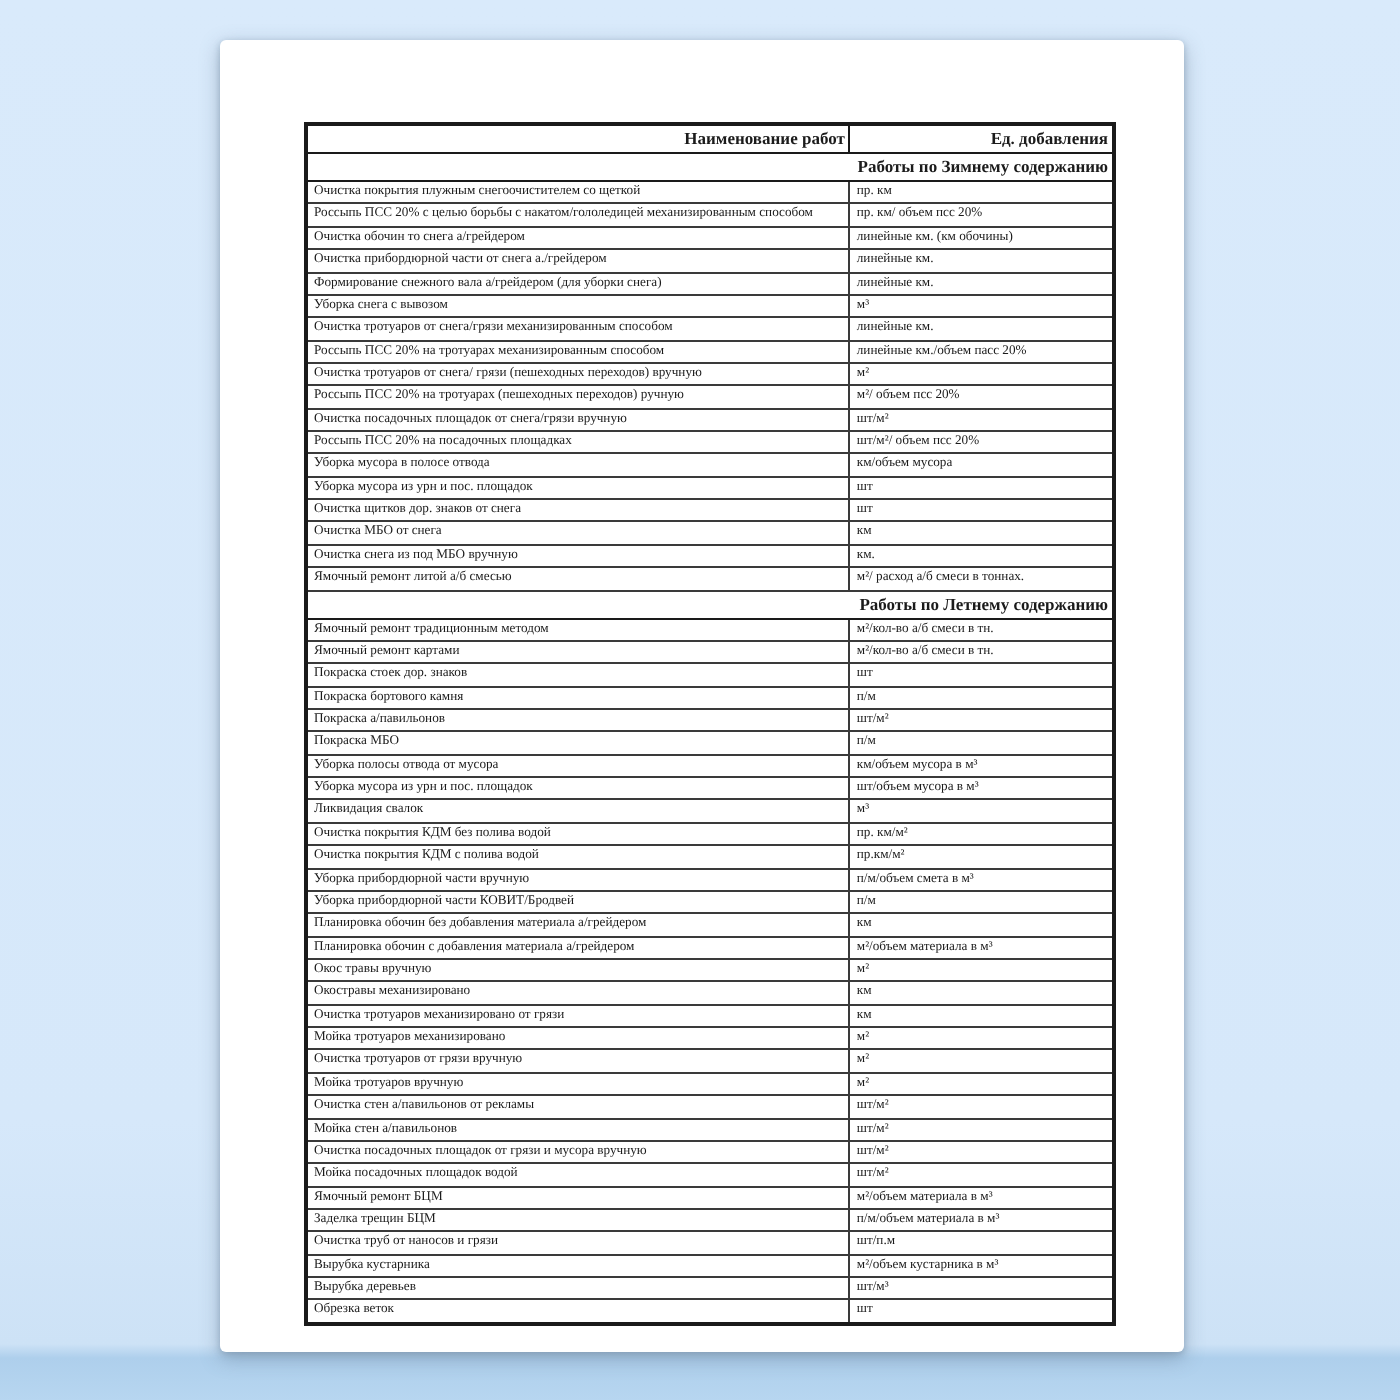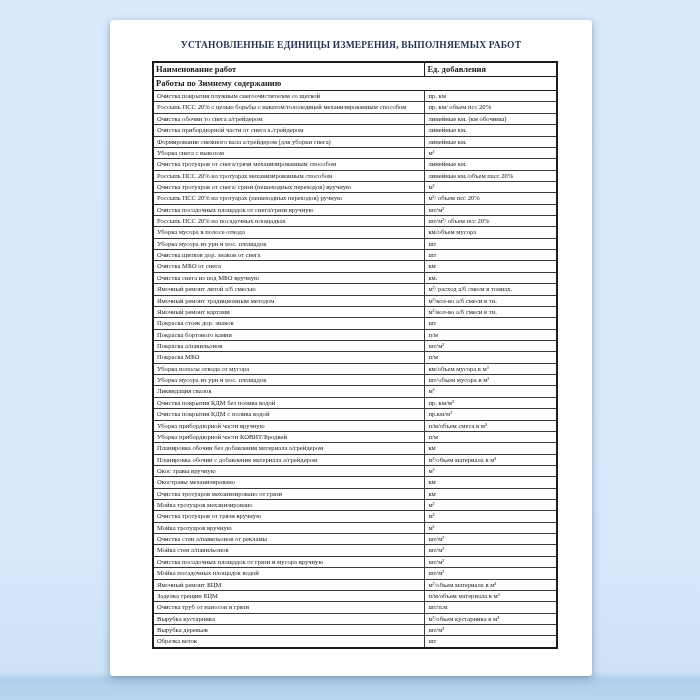--- a/index.html
+++ b/index.html
@@ -38,49 +38,48 @@
     table-layout: fixed;
     border: 2px solid #1a1a1a;
     color: #1b1b1b;
   }
   table.works col.c-name { width: 67.3%; }
   table.works col.c-unit { width: 32.7%; }
   table.works th {
     border: 1.5px solid #1a1a1a;
     font-size: 8.5px;
     font-weight: bold;
-    text-align: left;
+    text-align: right;
     padding: 1px 2px;
     line-height: 1.3;
   }
   table.works td {
     border: 1px solid #3a3a3a;
     font-size: 6.6px;
     padding: 1px 3px;
     line-height: 1.27;
     white-space: nowrap;
     overflow: hidden;
     vertical-align: middle;
   }
   table.works tr.section-row td {
     border-top: 1.5px solid #1a1a1a;
     border-bottom: 1.5px solid #1a1a1a;
     font-size: 8.5px;
     font-weight: bold;
-    text-align: left;
+    text-align: right;
     padding: 1px 2px;
     line-height: 1.3;
   }
   table.works td.unit-cell { text-align: left; }
 </style>
 </head>
 <body>
 
 <div class="page">
-  <div class="doc-title">УСТАНОВЛЕННЫЕ ЕДИНИЦЫ ИЗМЕРЕНИЯ, ВЫПОЛНЯЕМЫХ РАБОТ</div>
   <table class="works">
     <colgroup>
       <col class="c-name">
       <col class="c-unit">
     </colgroup>
     <thead>
       <tr>
         <th>Наименование работ</th>
         <th>Ед. добавления</th>
       </tr>
@@ -154,20 +153,23 @@
           <td class="unit-cell">км</td>
         </tr>
         <tr>
           <td class="name-cell">Очистка снега из под МБО вручную</td>
           <td class="unit-cell">км.</td>
         </tr>
         <tr>
           <td class="name-cell">Ямочный ремонт литой а/б смесью</td>
           <td class="unit-cell">м²/ расход а/б смеси в тоннах.</td>
         </tr>
+        <tr class="section-row">
+          <td colspan="2">Работы по Летнему содержанию</td>
+        </tr>
         <tr>
           <td class="name-cell">Ямочный ремонт традиционным методом</td>
           <td class="unit-cell">м²/кол-во а/б смеси в тн.</td>
         </tr>
         <tr>
           <td class="name-cell">Ямочный ремонт картами</td>
           <td class="unit-cell">м²/кол-во а/б смеси в тн.</td>
         </tr>
         <tr>
           <td class="name-cell">Покраска стоек дор. знаков</td>

